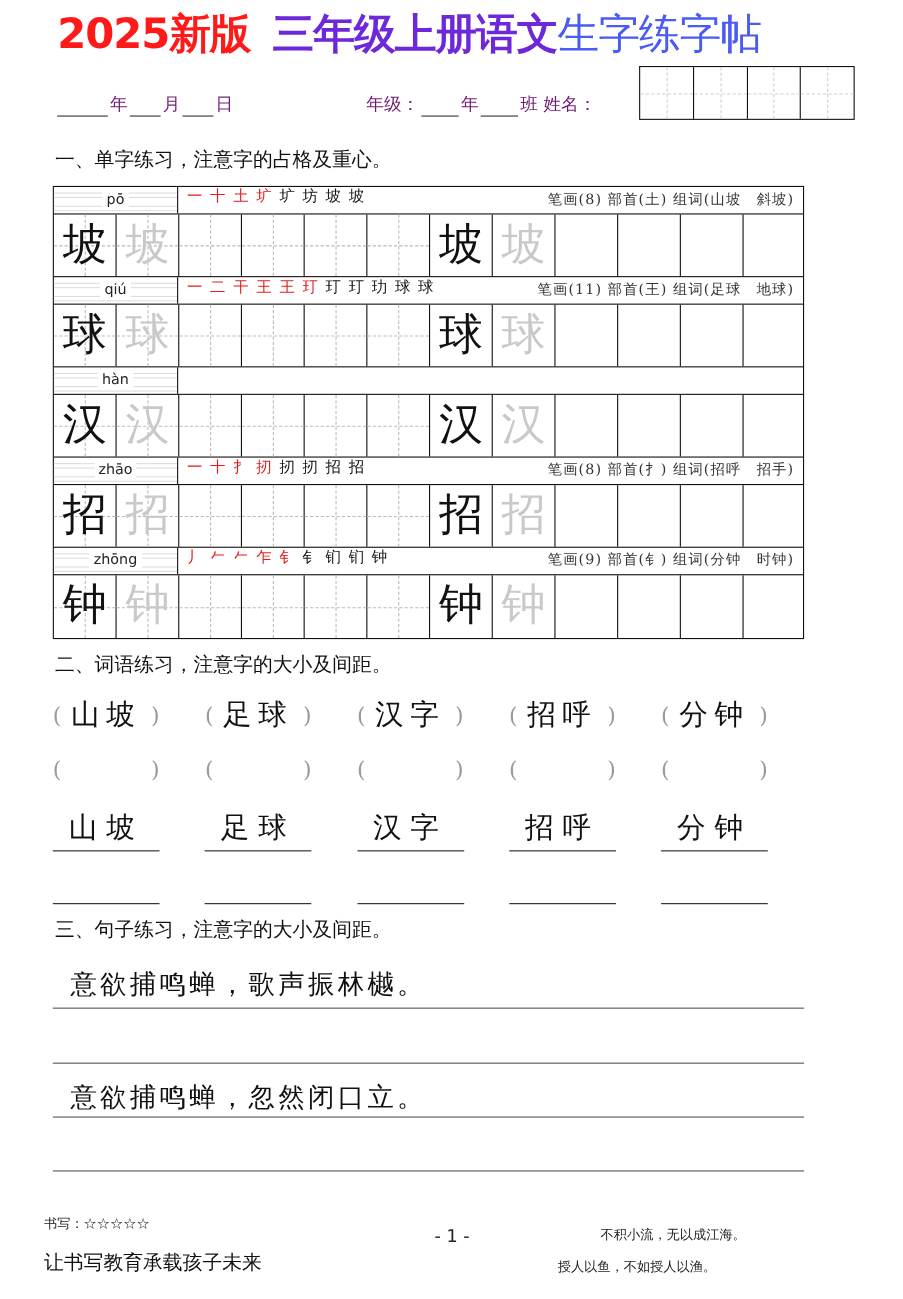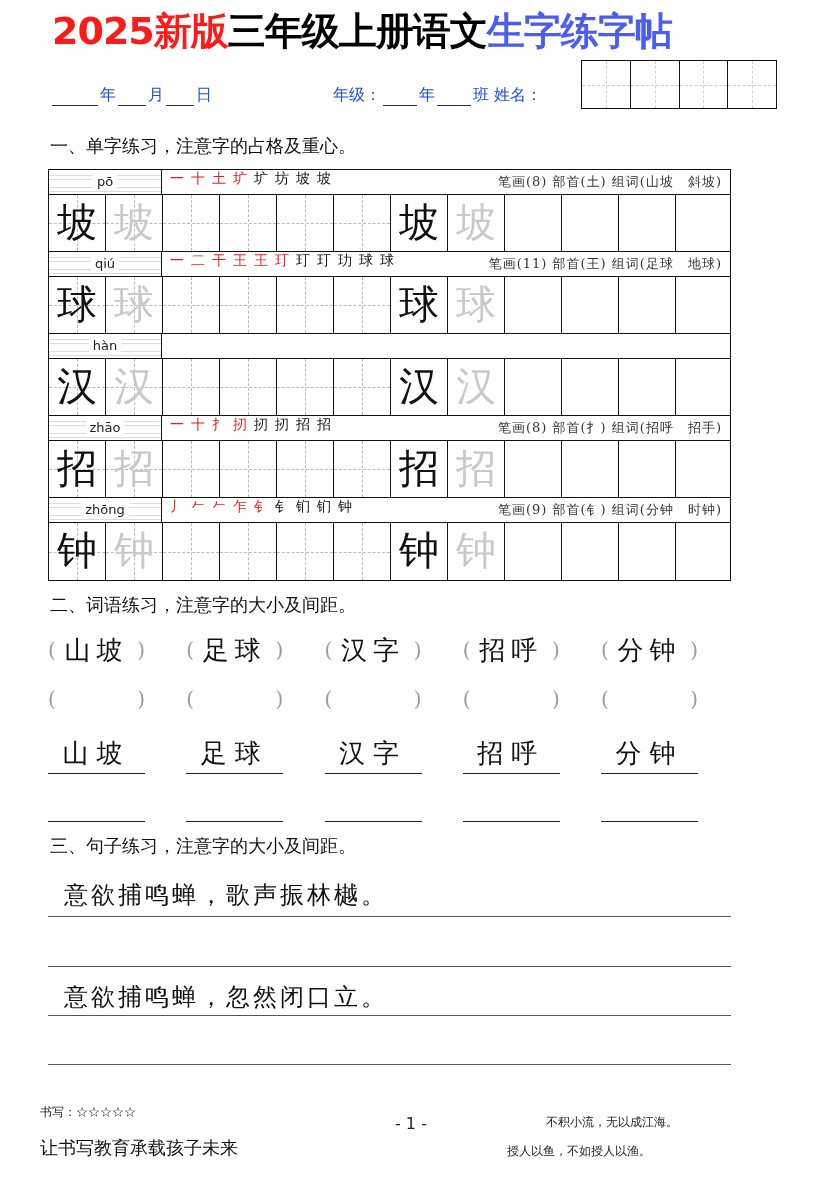--- a/index.html
+++ b/index.html
@@ -4,25 +4,25 @@
 <style>
   html, body { margin:0; padding:0; background:#ffffff; }
   body { width:821px; height:1181px; position:relative; overflow:hidden;
          font-family:"DejaVu Serif", "Liberation Serif", serif; color:#111; }
   .abs { position:absolute; }
 
   
   .title { left:52px; top:6px; height:50px; font-size:38px; line-height:50px; font-weight:bold;
            white-space:nowrap; font-family:"DejaVu Sans", sans-serif; letter-spacing:-1px; }
   .title .t-red { color:#ff1a1a; }
-  .title .t-black { color:#000000; }
-  .title .t-blue { color:#4a5cf2; font-weight:bold; }
-
-  
-  .info { top:84px; font-size:16px; line-height:22px; color:#1d4ed8; white-space:nowrap;
+  .title .t-black { color:#6d28d9;margin-left:20px; }
+  .title .t-blue { color:#4a5cf2; font-weight:normal; }
+
+  
+  .info { top:84px; font-size:16px; line-height:22px; color:#701a75; white-space:nowrap;
           font-family:"DejaVu Sans", sans-serif; }
   .blank { display:inline-block; border-bottom:1px solid #333; height:18px; vertical-align:bottom; margin:0 2px; }
   .namebox { left:581px; top:60px; width:196px; height:49px; border:1.5px solid #111; box-sizing:border-box; display:flex; }
   .namebox .nb-cell { flex:1; border-right:1.5px solid #111; position:relative; }
   .namebox .nb-cell:last-child { border-right:none; }
   .nb-cell::before { content:""; position:absolute; left:50%; top:0; bottom:0; border-left:1px dashed #cfcfd8; }
   .nb-cell::after { content:""; position:absolute; top:50%; left:0; right:0; border-top:1px dashed #cfcfd8; }
 
   
   .sec { font-family:"DejaVu Sans", sans-serif; font-size:18px; line-height:24px; color:#111; white-space:nowrap; }

